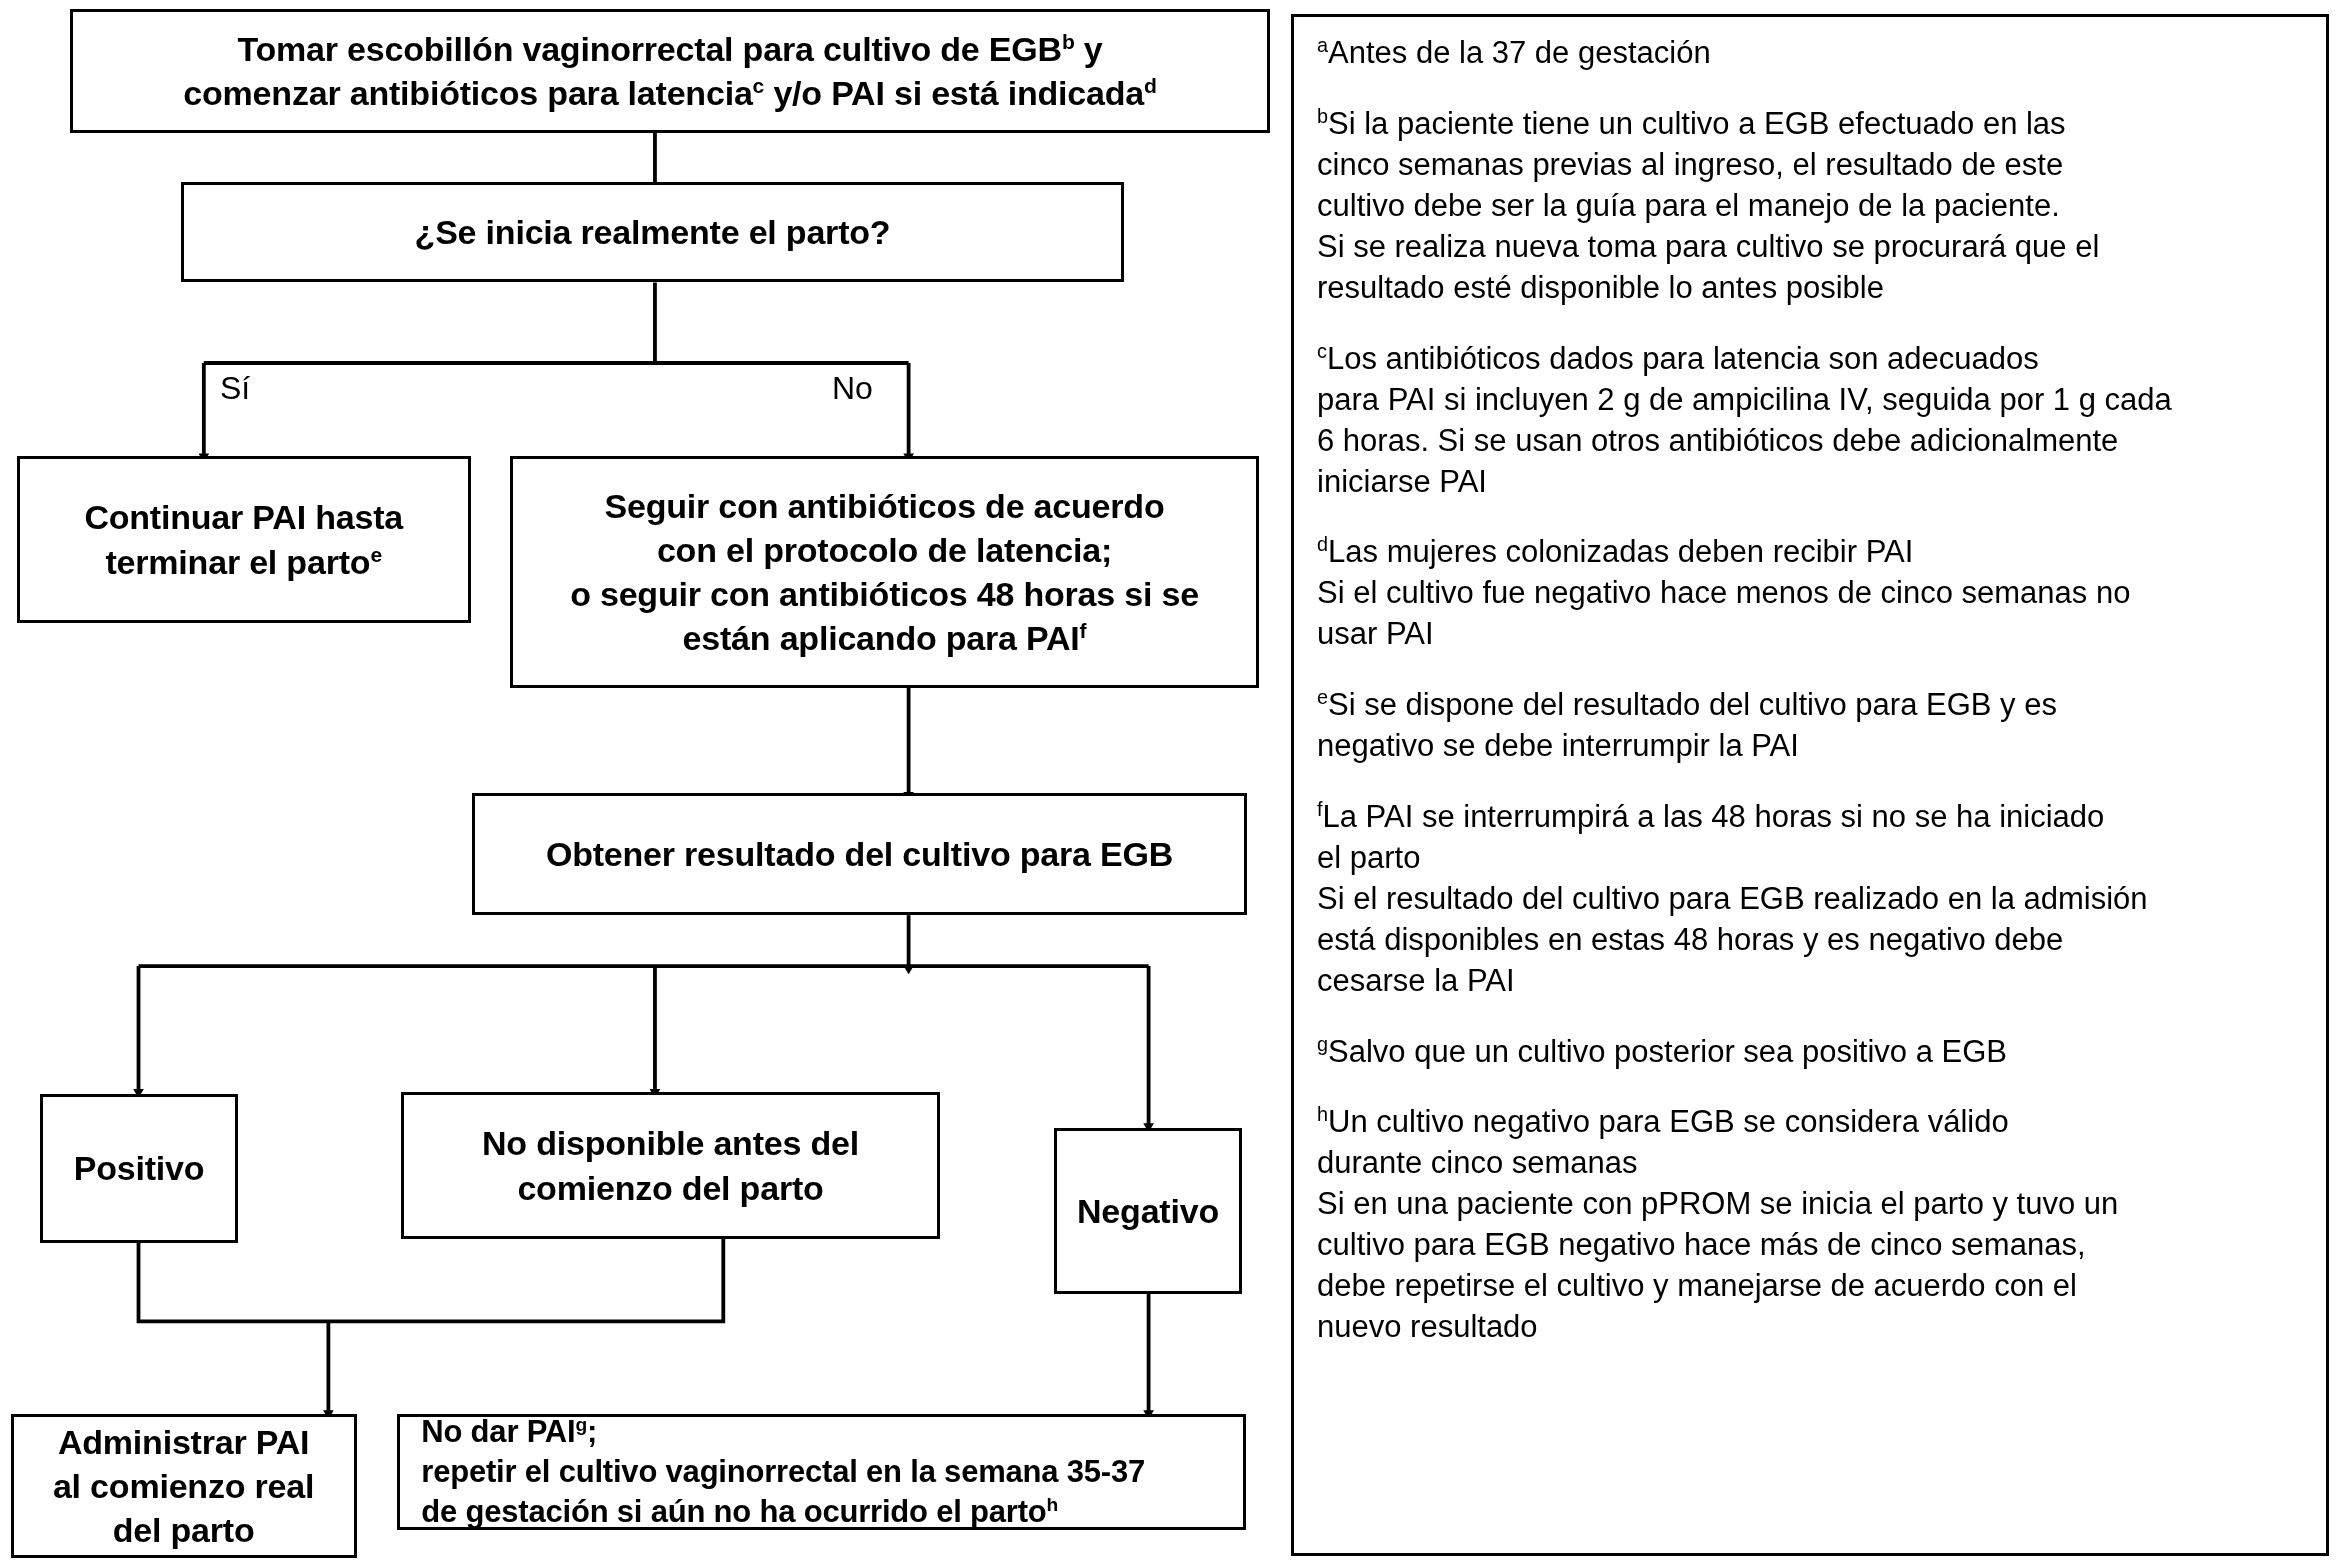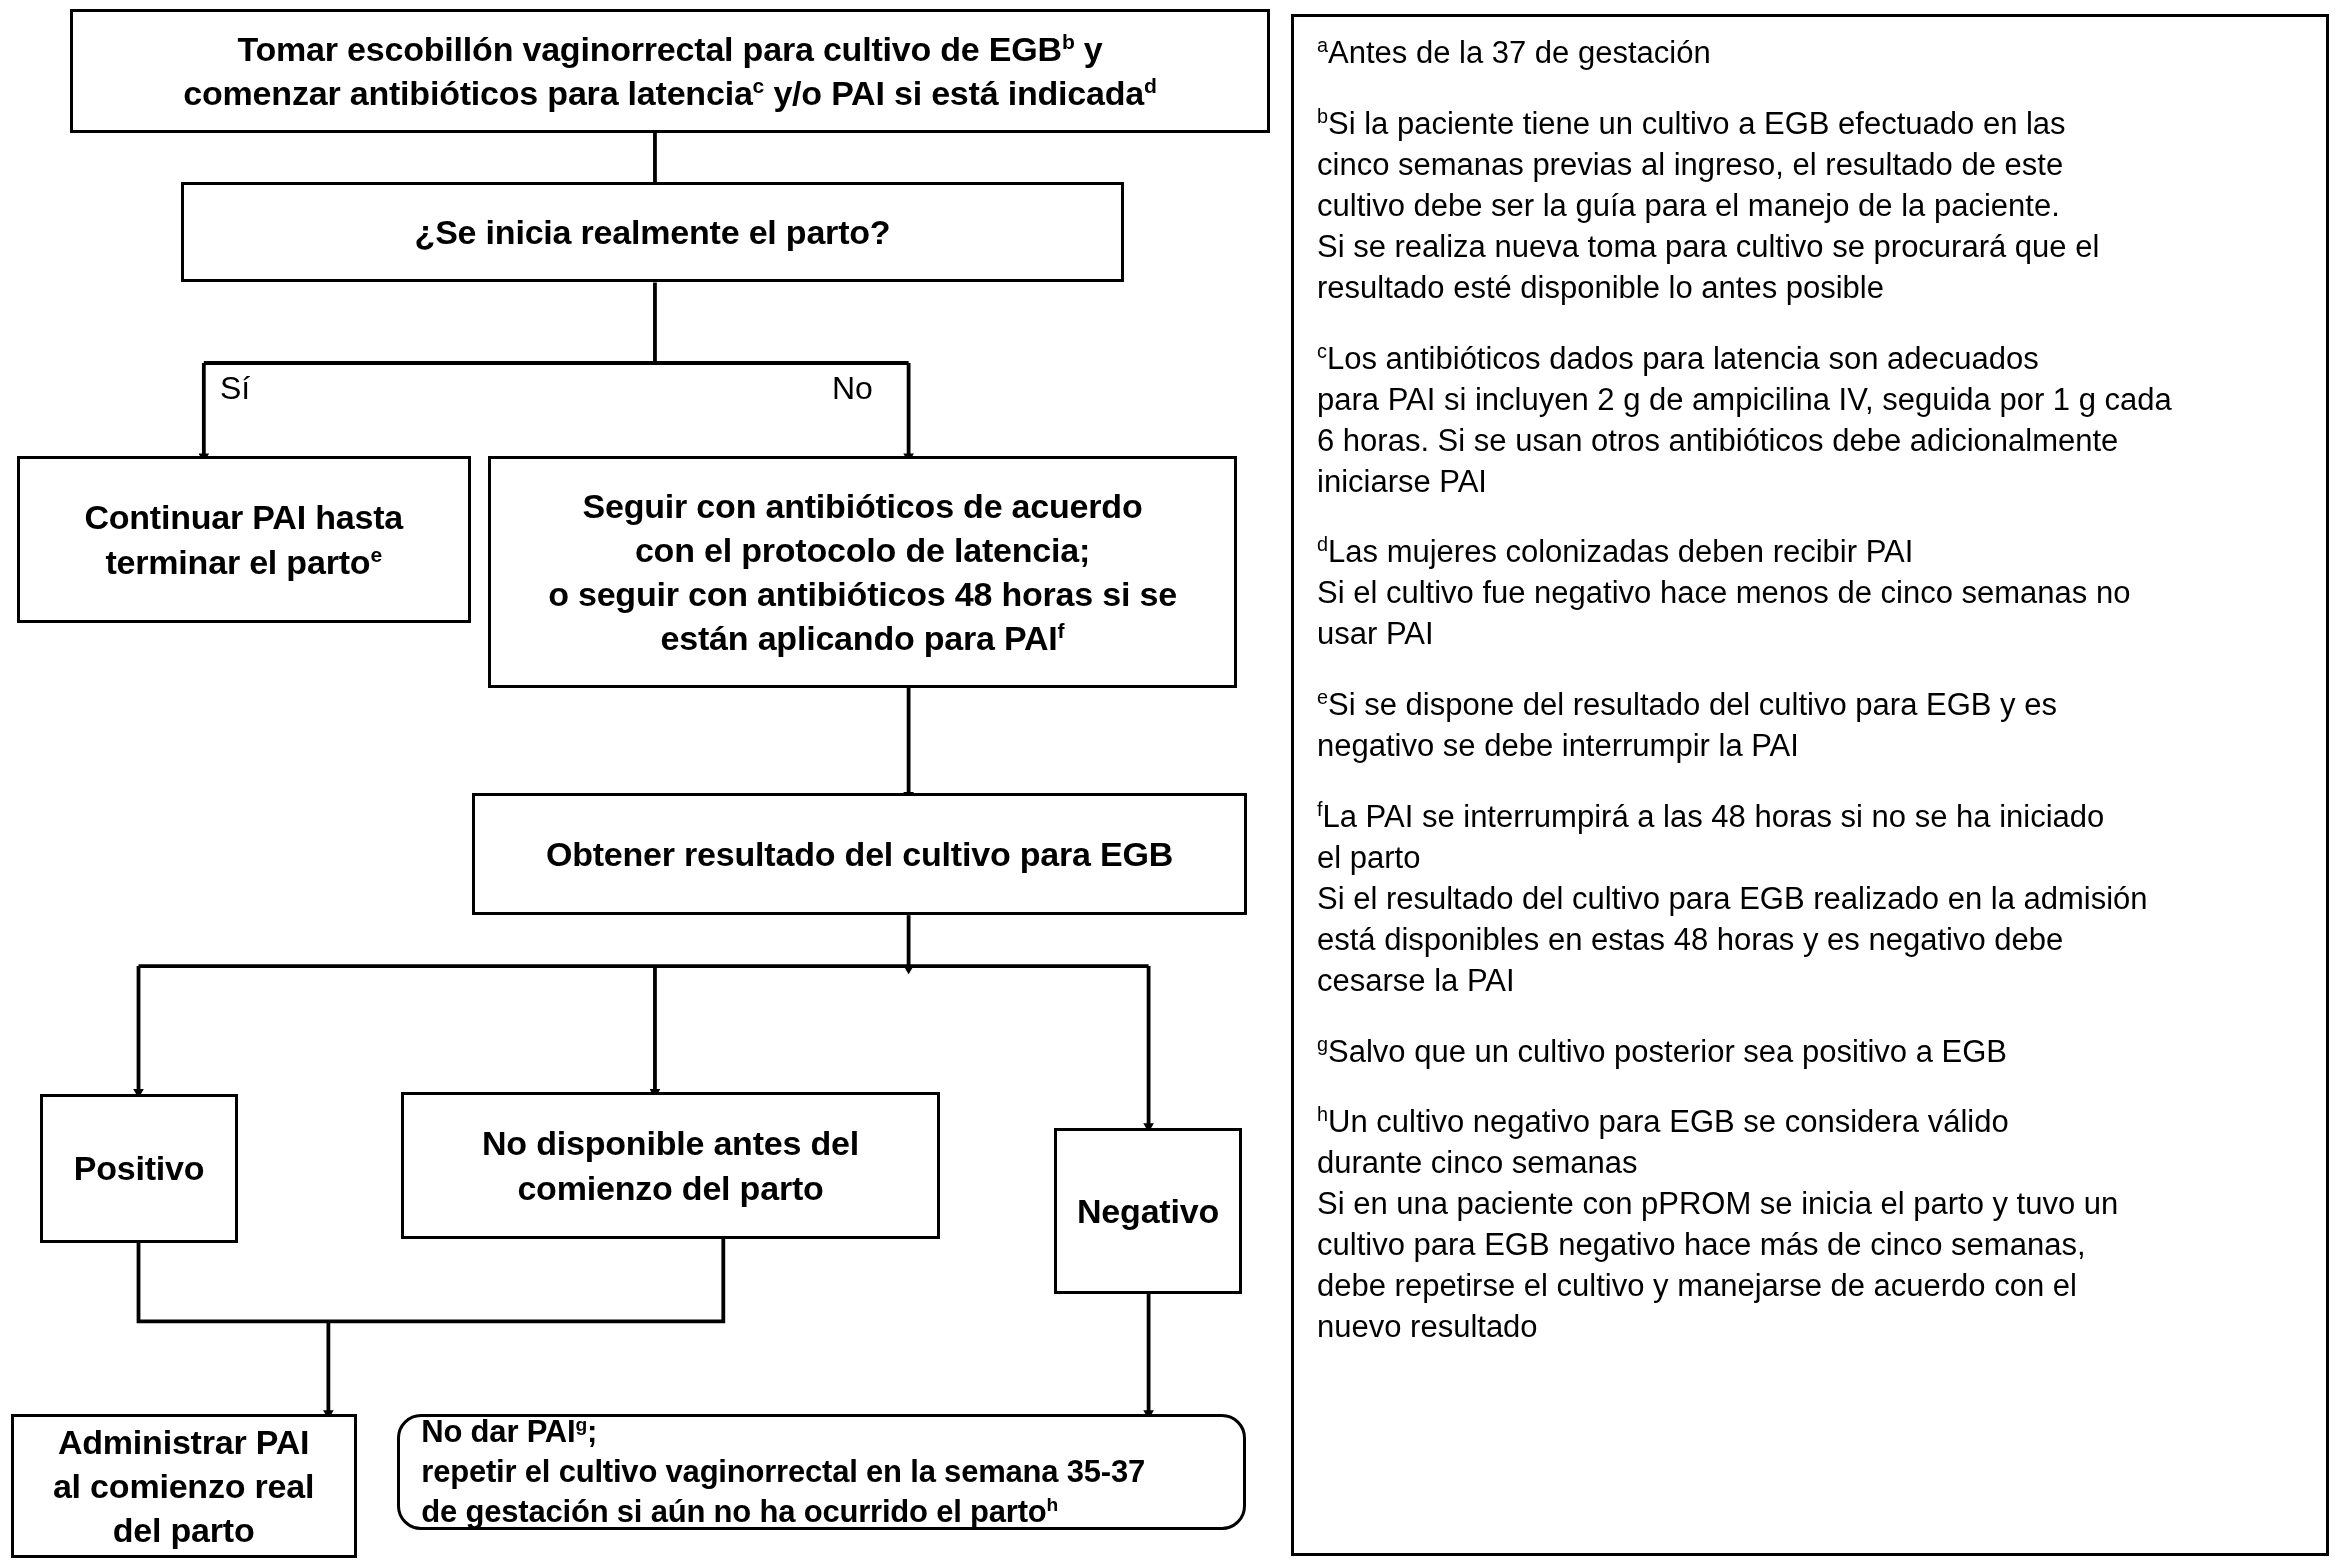--- a/index.html
+++ b/index.html
@@ -127,21 +127,21 @@
 
   <span class="branch-label" style="left:832px; top:372px;">No</span>
 
   <div class="node" style="left:16.7px; top:456px; width:454px; height:167px; font-size:34px;justify-content:center;">
     <span class="txt">
       <span>Continuar PAI hasta</span><br>
       <span>terminar el parto</span><sup>e</sup>
     </span>
   </div>
 
-  <div class="node" style="left:488px; top:456px; width:749px; height:232px; font-size:34px;">
+  <div class="node" style="left:510px; top:456px; width:749px; height:232px; font-size:34px;">
     <span class="txt">
       <span>Seguir con antibióticos de acuerdo</span><br>
       <span>con el protocolo de latencia;</span><br>
       <span>o seguir con antibióticos 48 horas si se</span><br>
       <span>están aplicando para PAI</span><sup>f</sup>
     </span>
   </div>
 
   <div class="node" style="left:472px; top:793px; width:775px; height:122px; font-size:34px;">
     <span class="txt">Obtener resultado del cultivo para EGB</span>
@@ -163,21 +163,21 @@
   </div>
 
   <div class="node" style="left:10.6px; top:1414px; width:346px; height:144px; font-size:34px;">
     <span class="txt">
       <span>Administrar PAI</span><br>
       <span>al comienzo real</span><br>
       <span>del parto</span>
     </span>
   </div>
 
-  <div class="node left-align" style="left:397px; top:1414px; width:849px; height:116px; font-size:31px;border-radius:24px;">
+  <div class="node left-align" style="left:397px; top:1414px; width:849px; height:116px; font-size:31px;">
     <span class="txt">
       <span>No dar PAI</span><sup>g</sup><span>;</span><br>
       <span>repetir el cultivo vaginorrectal en la semana 35-37</span><br>
       <span>de gestación si aún no ha ocurrido el parto</span><sup>h</sup>
     </span>
   </div>
 
   <div id="notes" style="left:1291px; top:13.7px; width:1038px; height:1542px;">
 
     <p class="note">

